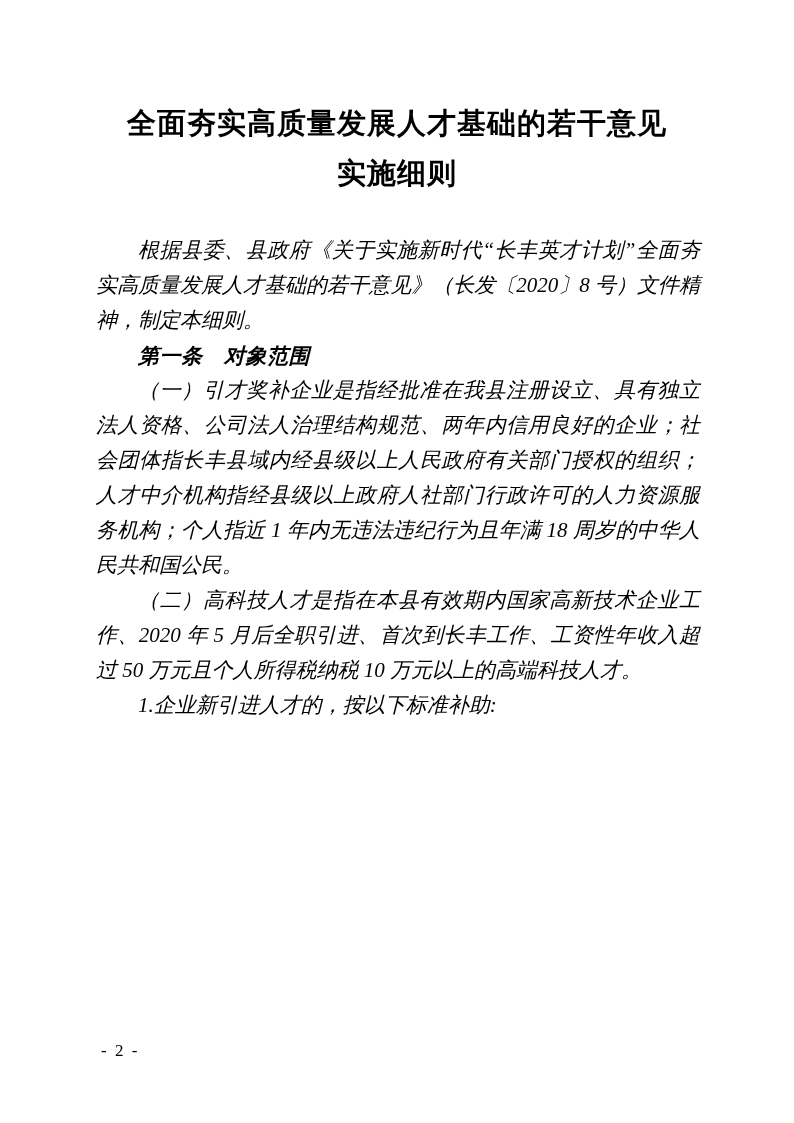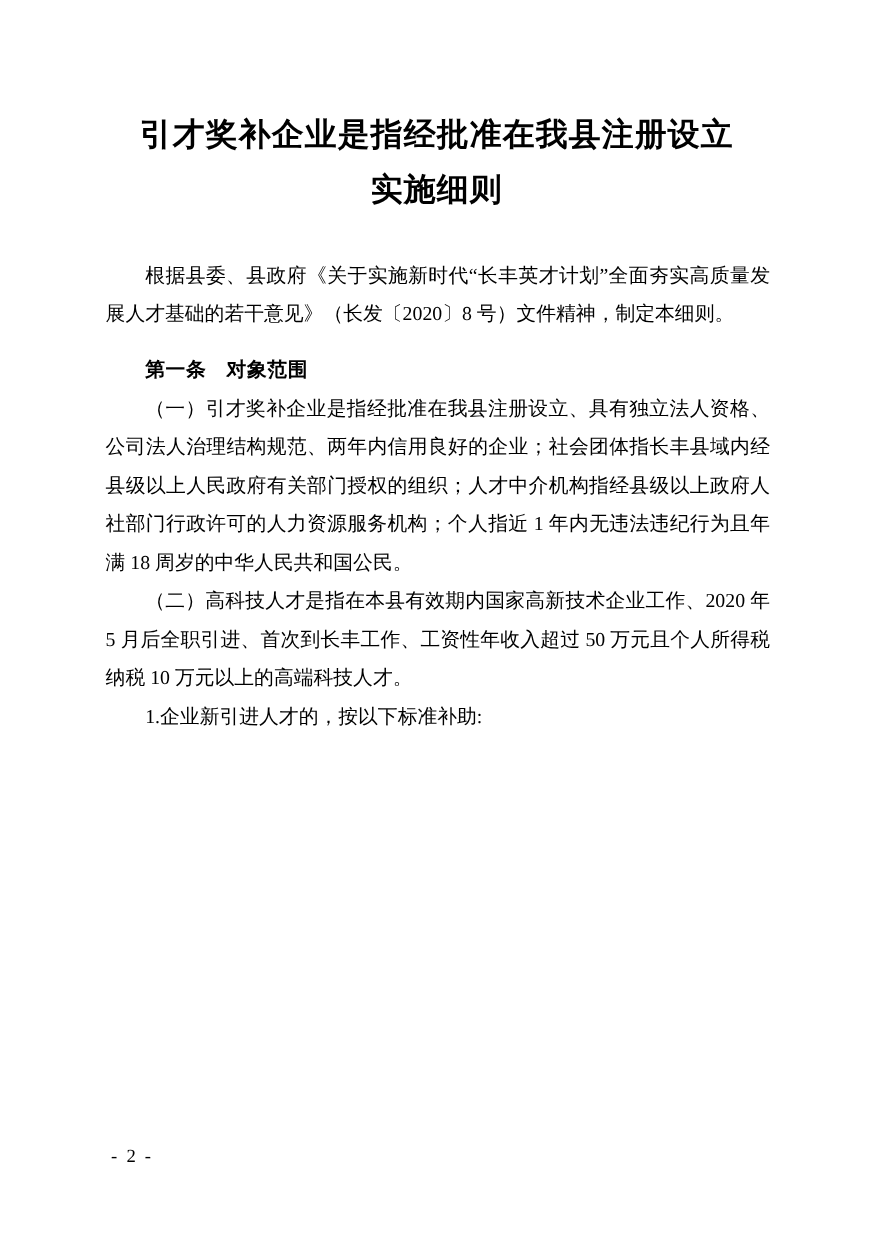--- a/index.html
+++ b/index.html
@@ -32,53 +32,53 @@
   .doc-title .title-line {
     display: block;
     white-space: nowrap;
   }
   .doc-body {
     position: absolute;
     top: 233px;
     left: 96px;
     width: 604px;
     font-family: "Liberation Serif", "DejaVu Serif", serif;
-    font-size: 18px;
+    font-size: 21px;
     line-height: 35px;
     text-align: justify;
+    font-style: italic;
   }
   .para {
     margin: 0;
     padding: 0;
     text-indent: 2em;
   }
   .para.heading {
     font-family: "Liberation Sans", "DejaVu Sans", sans-serif;
     font-weight: bold;
     letter-spacing: 0.5px;
-    margin-top: 16px;
   }
   .page-footer {
     position: absolute;
     left: 101px;
     top: 1040px;
     font-family: "Liberation Serif", "DejaVu Serif", serif;
     font-size: 17px;
     line-height: 22px;
     color: #000000;
     letter-spacing: 2px;
   }
 </style>
 </head>
 <body>
 
 <div class="page">
 
   <h1 class="doc-title">
-    <span class="title-line">引才奖补企业是指经批准在我县注册设立</span>
+    <span class="title-line">全面夯实高质量发展人才基础的若干意见</span>
     <span class="title-line">实施细则</span>
   </h1>
 
   <div class="doc-body">
     <p class="para">根据县委、县政府《关于实施新时代“长丰英才计划”全面夯实高质量发展人才基础的若干意见》（长发〔2020〕8 号）文件精神，制定本细则。</p>
     <p class="para heading">第一条　对象范围</p>
     <p class="para">（一）引才奖补企业是指经批准在我县注册设立、具有独立法人资格、公司法人治理结构规范、两年内信用良好的企业；社会团体指长丰县域内经县级以上人民政府有关部门授权的组织；人才中介机构指经县级以上政府人社部门行政许可的人力资源服务机构；个人指近 1 年内无违法违纪行为且年满 18 周岁的中华人民共和国公民。</p>
     <p class="para">（二）高科技人才是指在本县有效期内国家高新技术企业工作、2020 年 5 月后全职引进、首次到长丰工作、工资性年收入超过 50 万元且个人所得税纳税 10 万元以上的高端科技人才。</p>
     <p class="para">1.企业新引进人才的，按以下标准补助:</p>
   </div>

